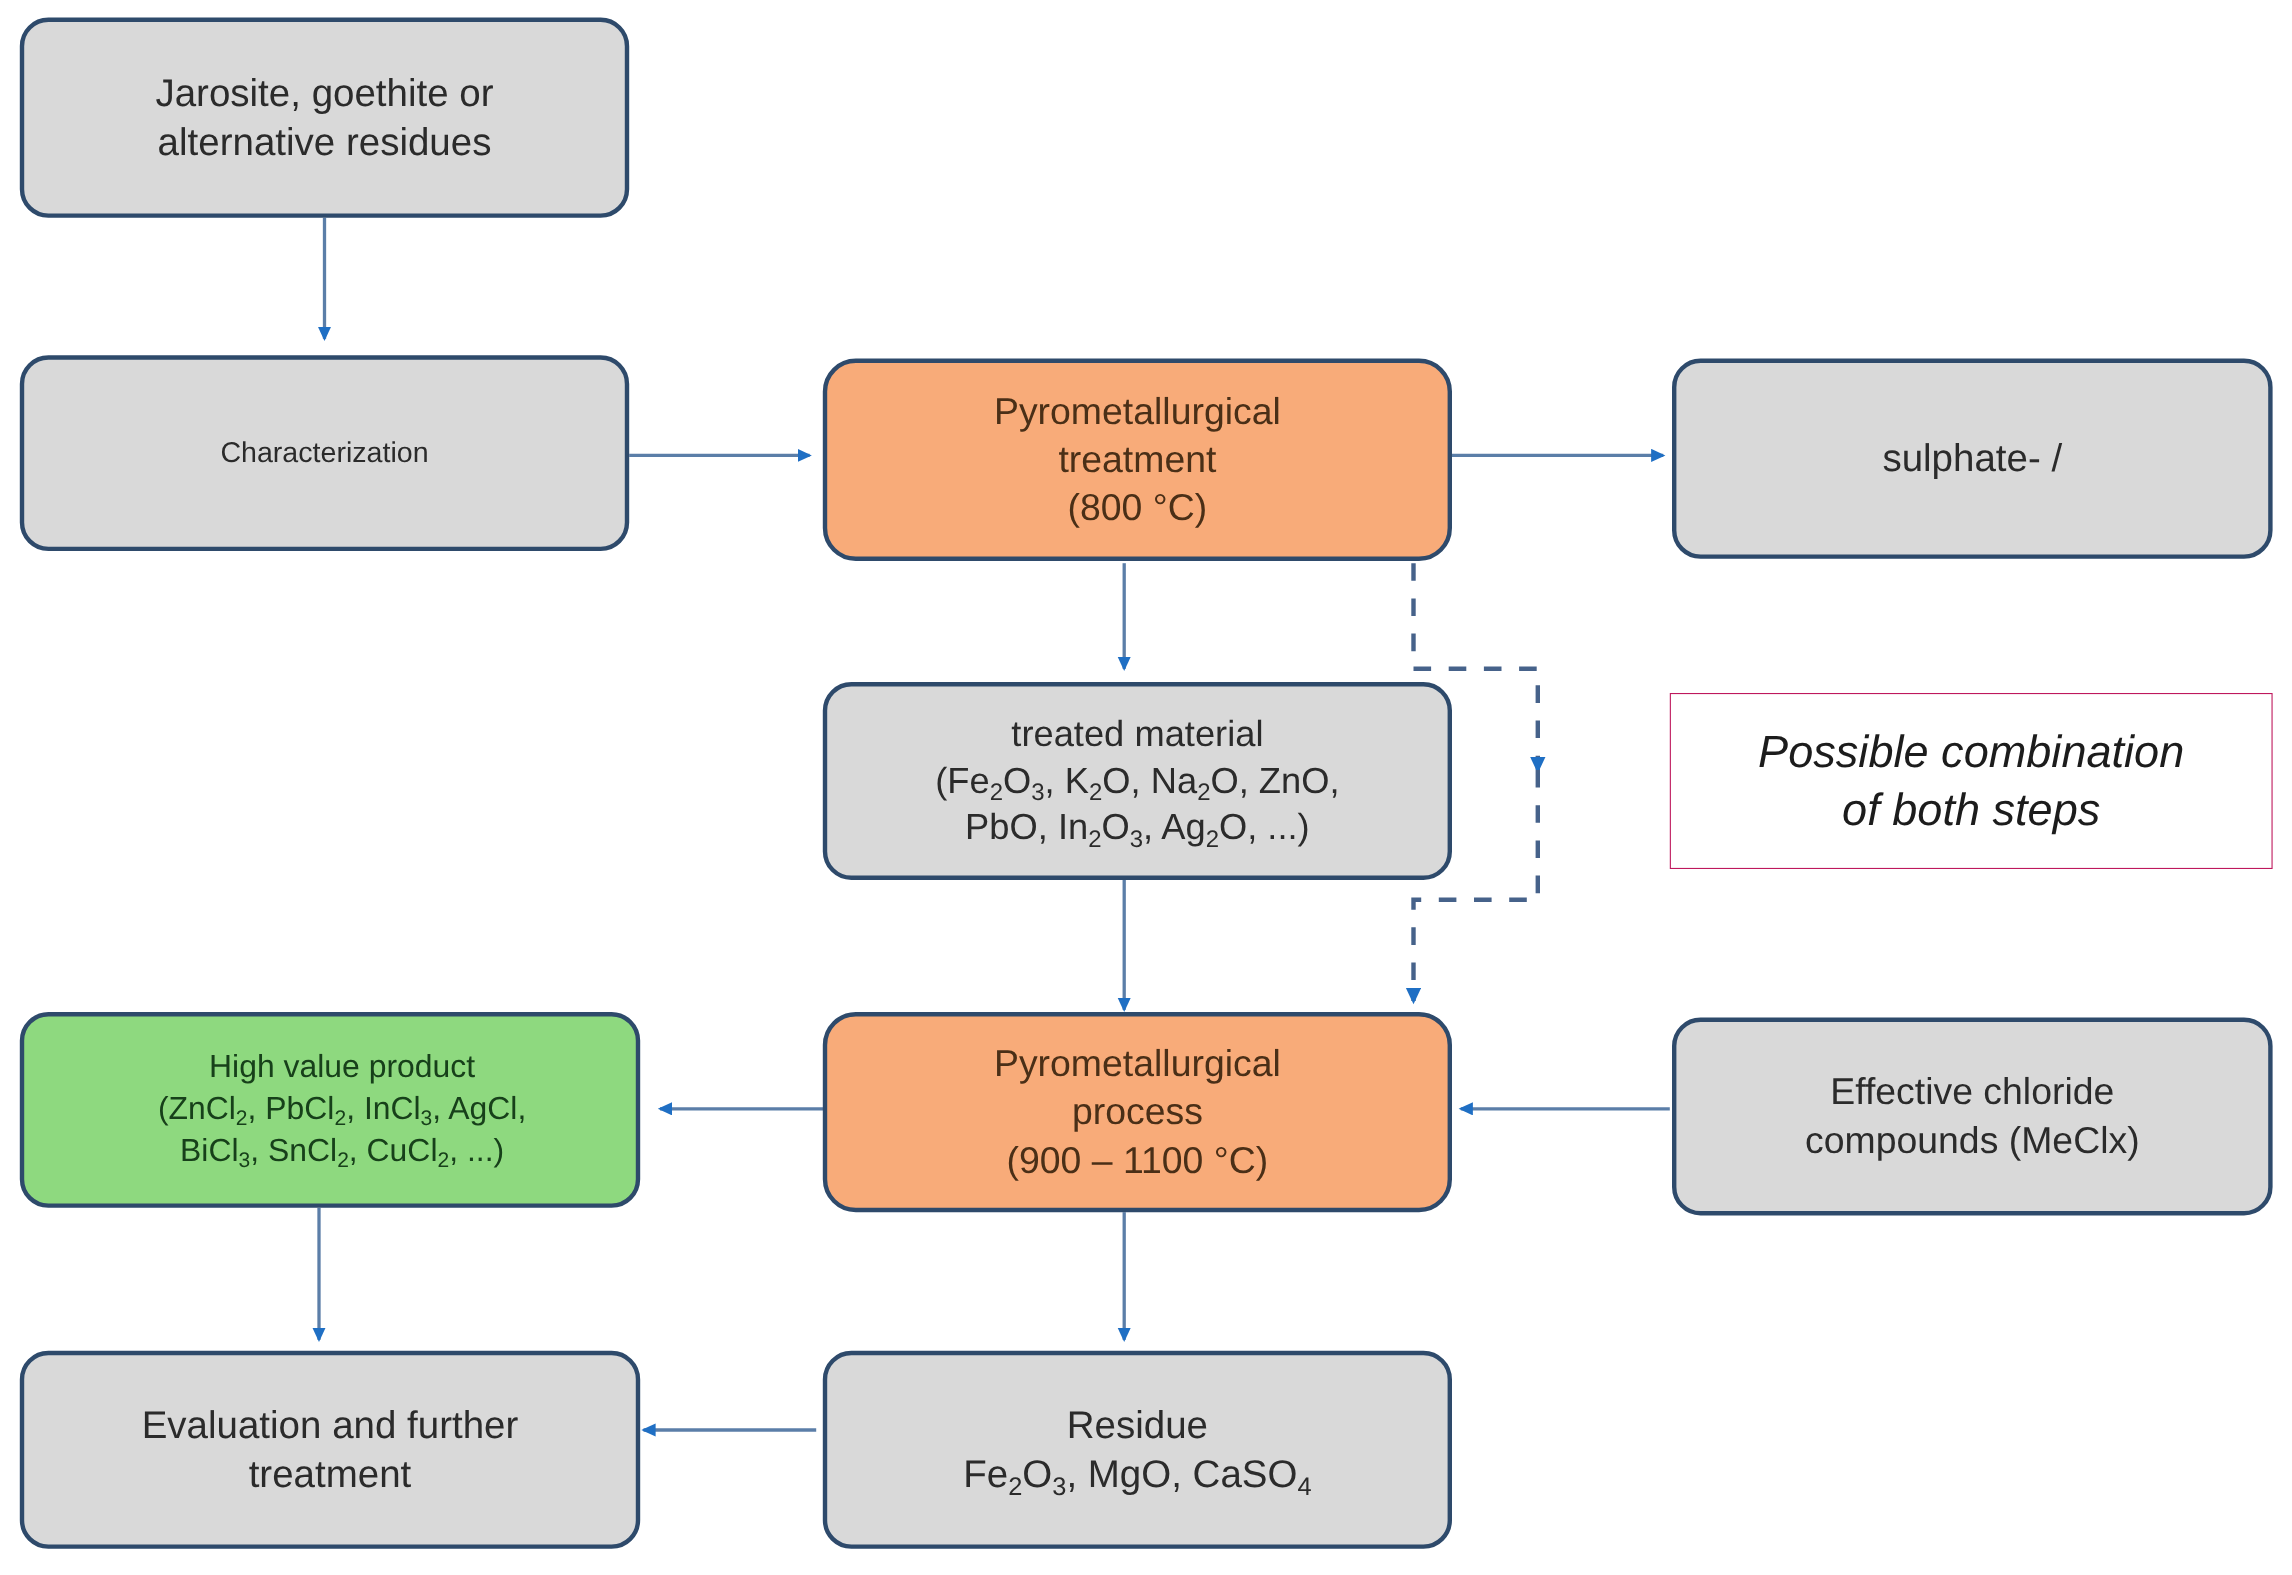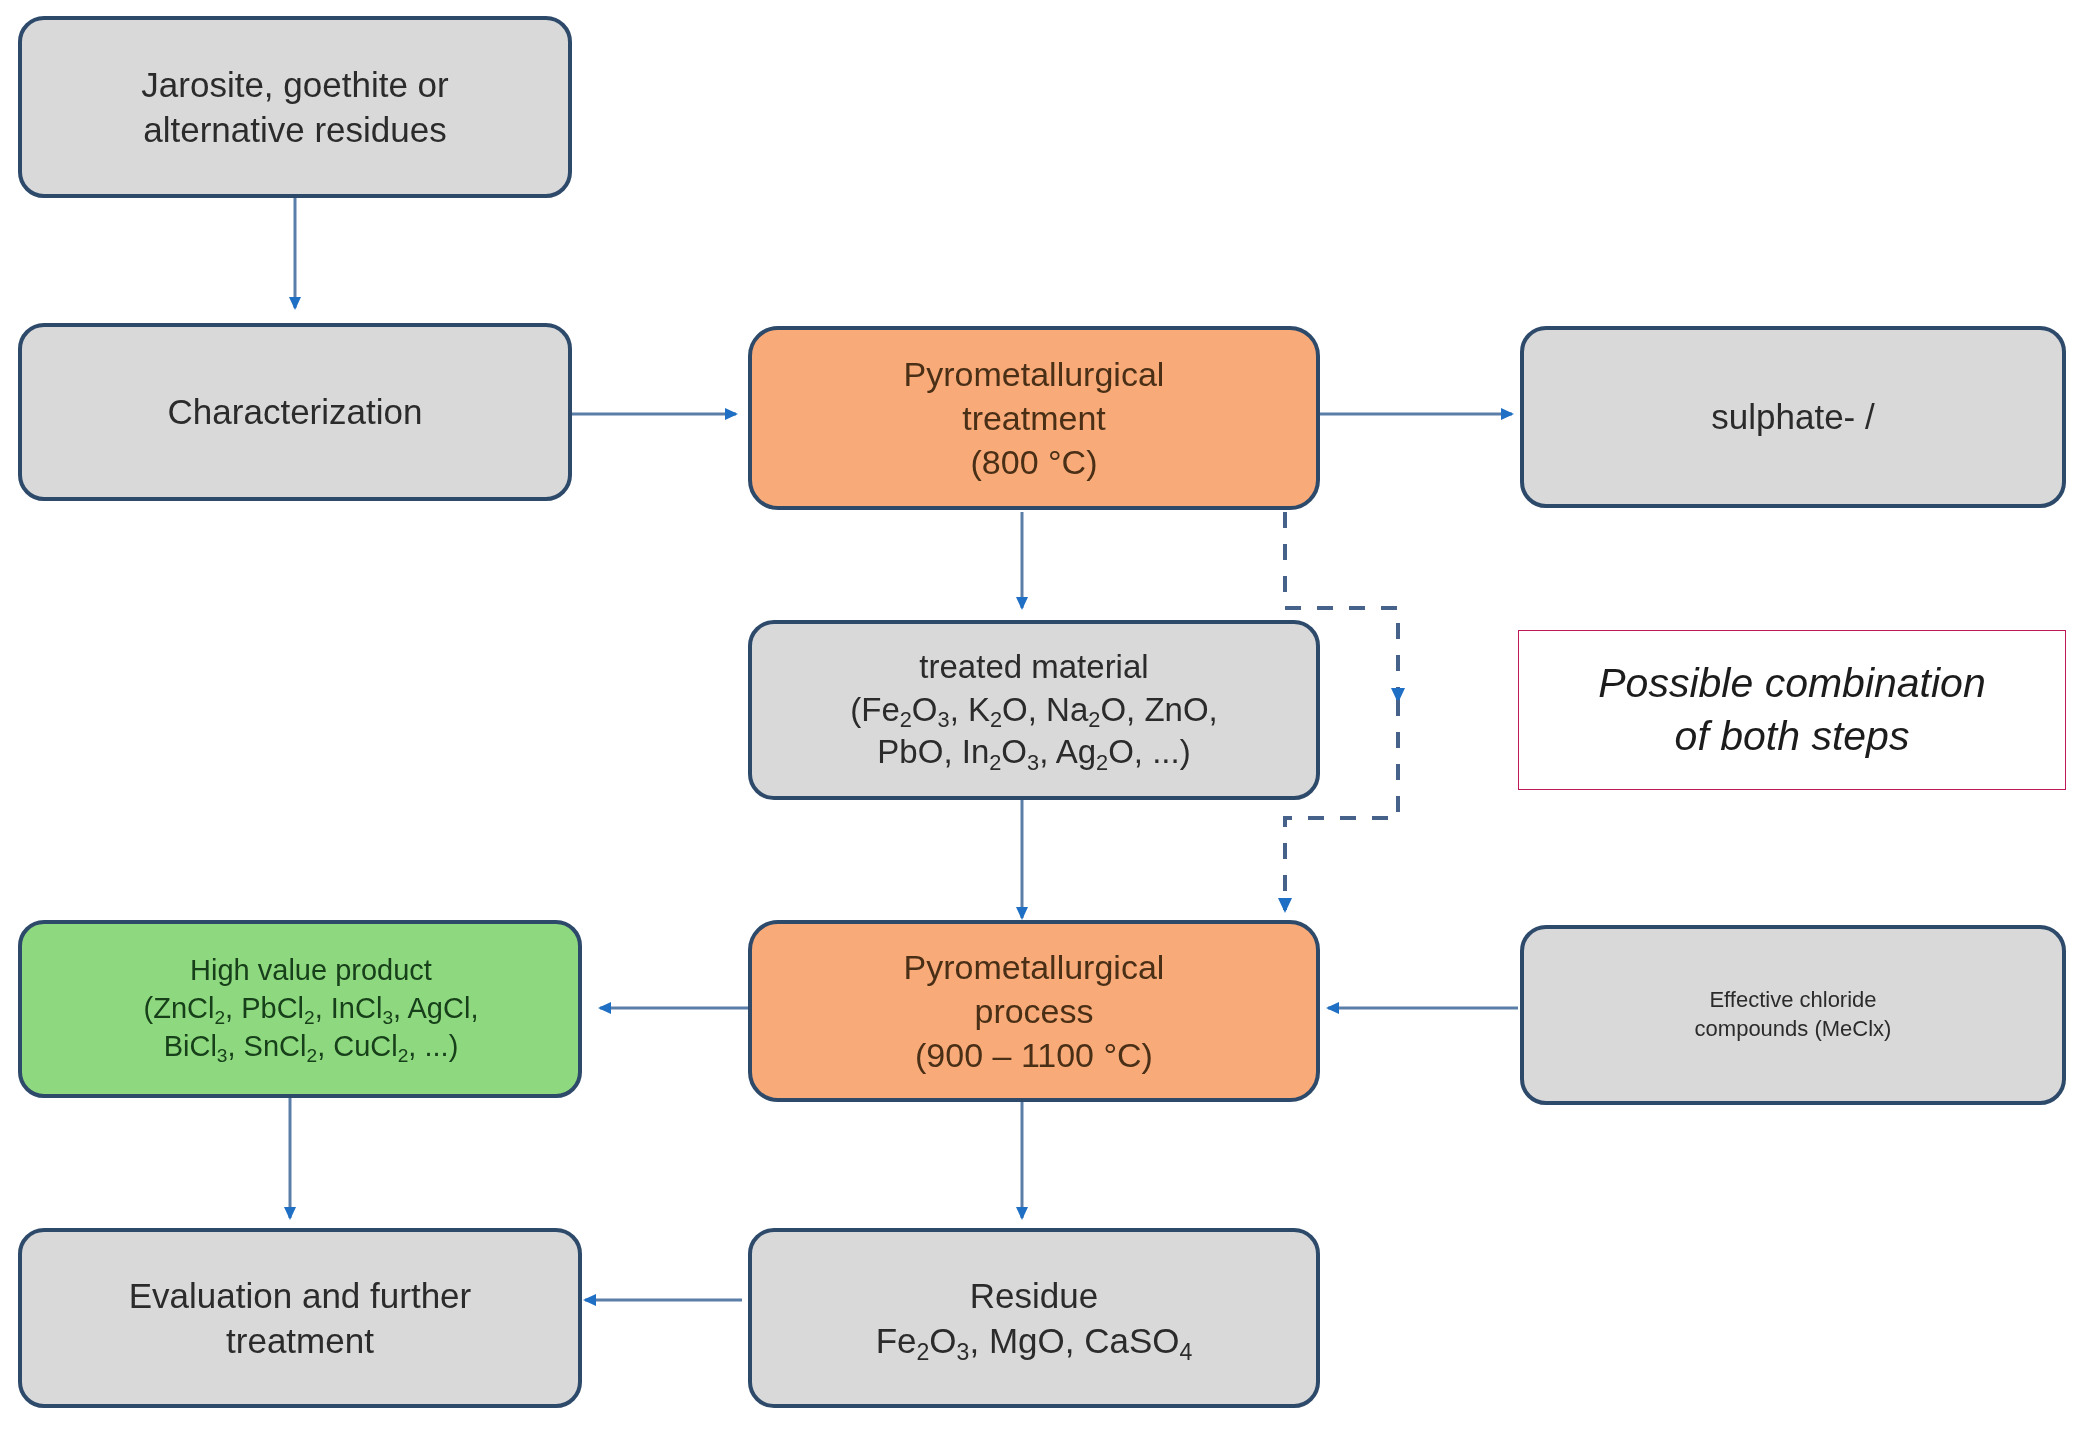--- a/index.html
+++ b/index.html
@@ -124,21 +124,21 @@
     </g>
   </svg>
 
   <div class="node fill-grey" style="left:18px; top:16px; width:554px; height:182px; font-size:35px;">
     <span class="txt">
         <span class="line">Jarosite, goethite or</span>
         <span class="line">alternative residues</span>
       </span>
   </div>
 
-  <div class="node fill-grey" style="left:18px; top:323px; width:554px; height:178px; font-size:35px;">
+  <div class="node fill-grey" style="left:18px; top:323px; width:554px; height:178px; font-size:26px;">
     <span class="txt">
         <span class="line">Characterization</span>
       </span>
   </div>
 
   <div class="node fill-orange" style="left:748px; top:326px; width:572px; height:184px; font-size:34px;">
     <span class="txt">
         <span class="line">Pyrometallurgical</span>
         <span class="line">treatment</span>
         <span class="line">(800 °C)</span>
@@ -175,21 +175,21 @@
   </div>
 
   <div class="node fill-orange" style="left:748px; top:920px; width:572px; height:182px; font-size:34px;">
     <span class="txt">
         <span class="line">Pyrometallurgical</span>
         <span class="line">process</span>
         <span class="line">(900 – 1100 °C)</span>
       </span>
   </div>
 
-  <div class="node fill-grey" style="left:1520px; top:925px; width:546px; height:180px; font-size:22px;">
+  <div class="node fill-grey" style="left:1520px; top:925px; width:546px; height:180px; font-size:34px;">
     <span class="txt">
         <span class="line">Effective chloride</span>
         <span class="line">compounds (MeClx)</span>
       </span>
   </div>
 
   <div class="node fill-grey" style="left:18px; top:1228px; width:564px; height:180px; font-size:35px;">
     <span class="txt">
         <span class="line">Evaluation and further</span>
         <span class="line">treatment</span>

